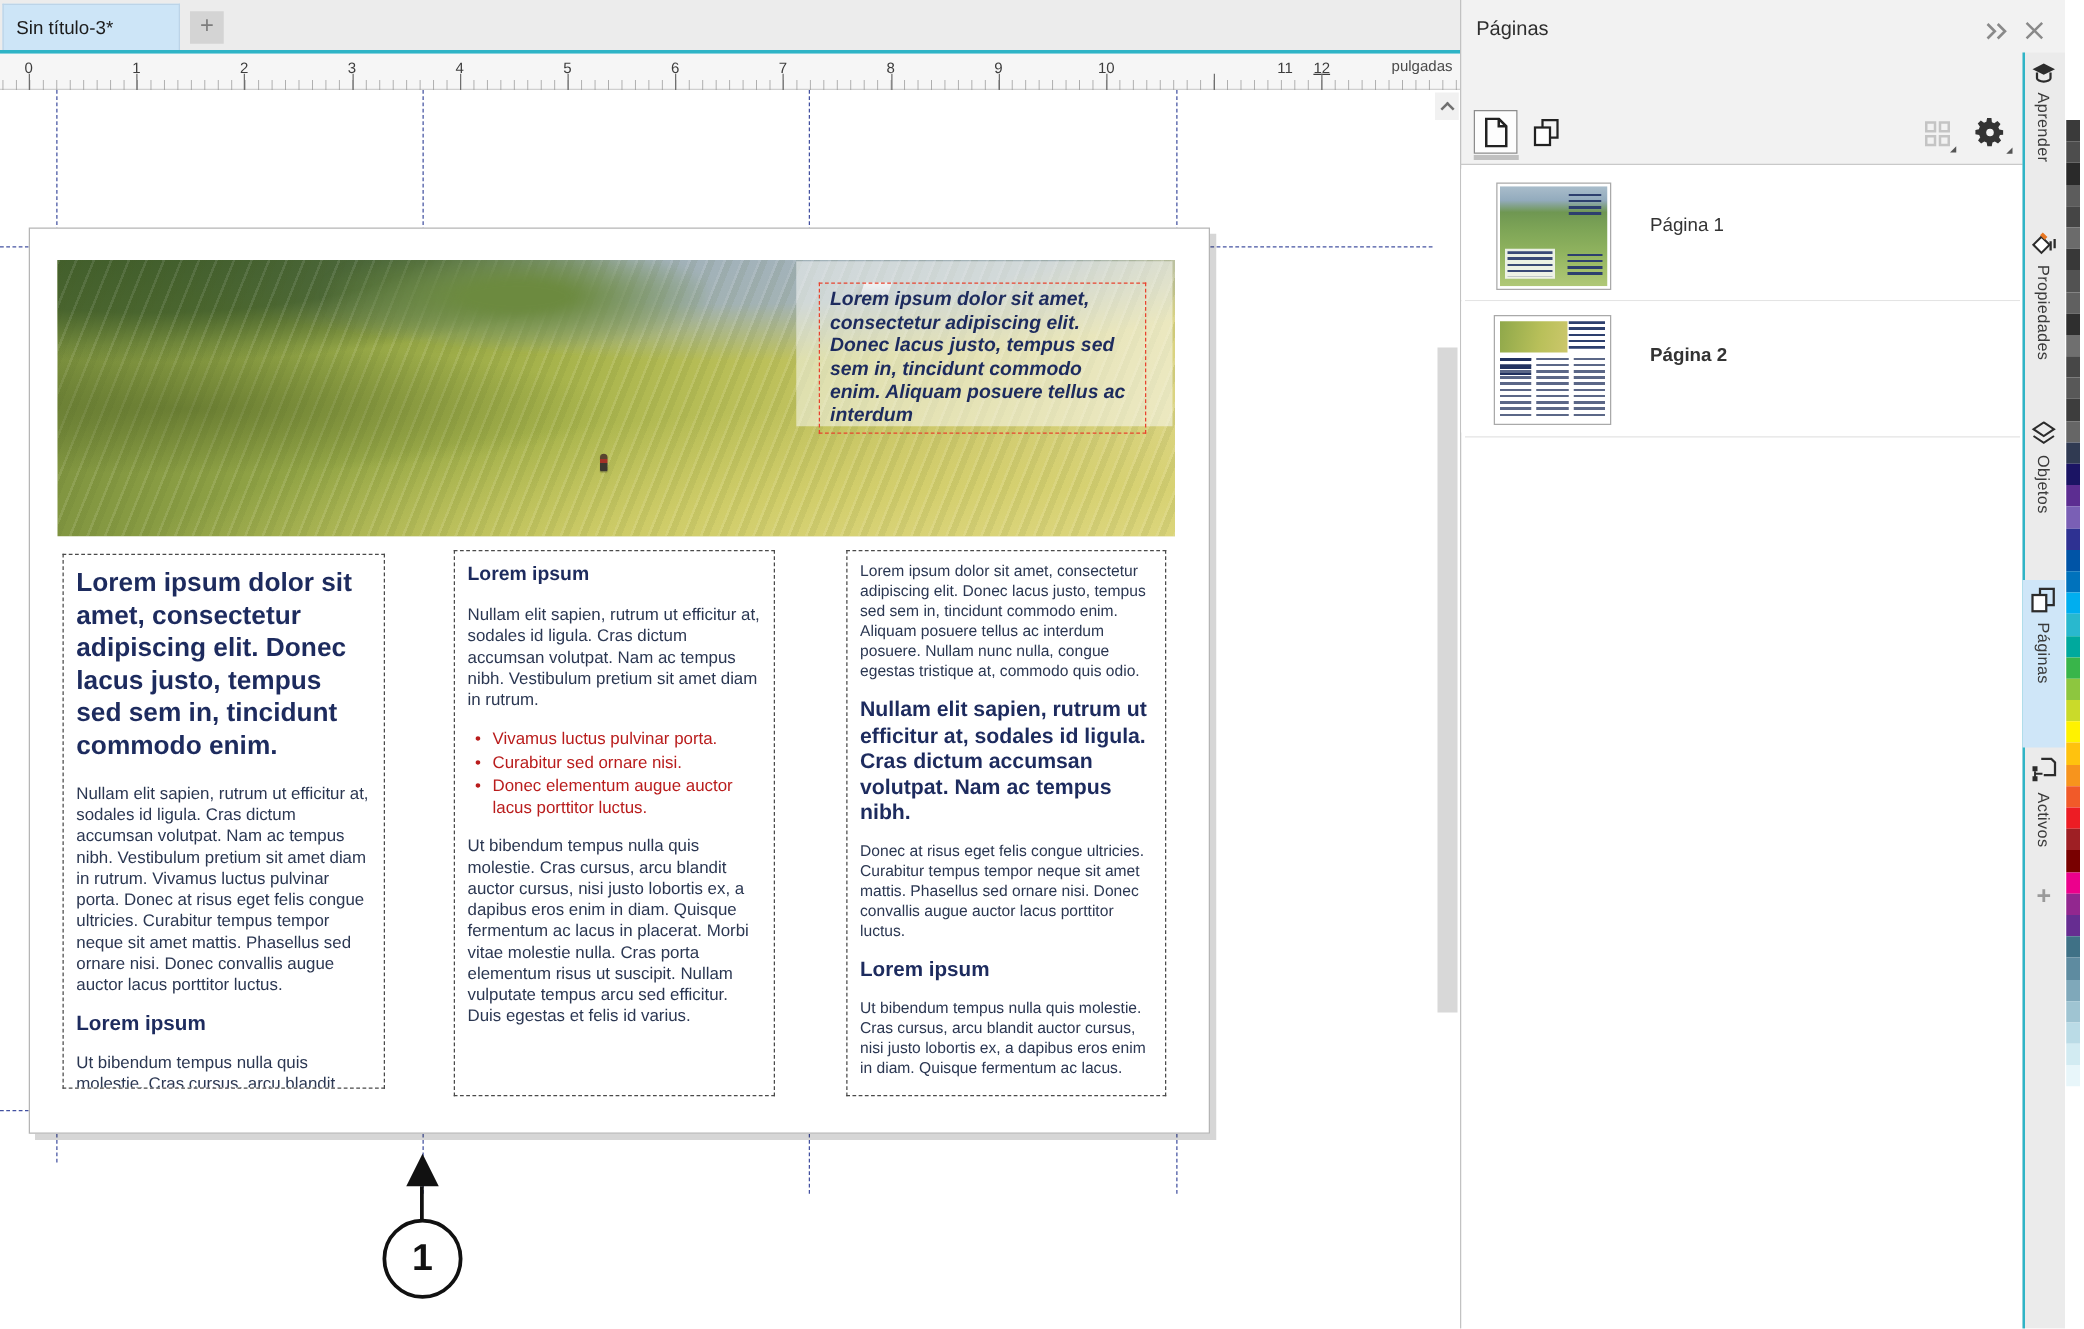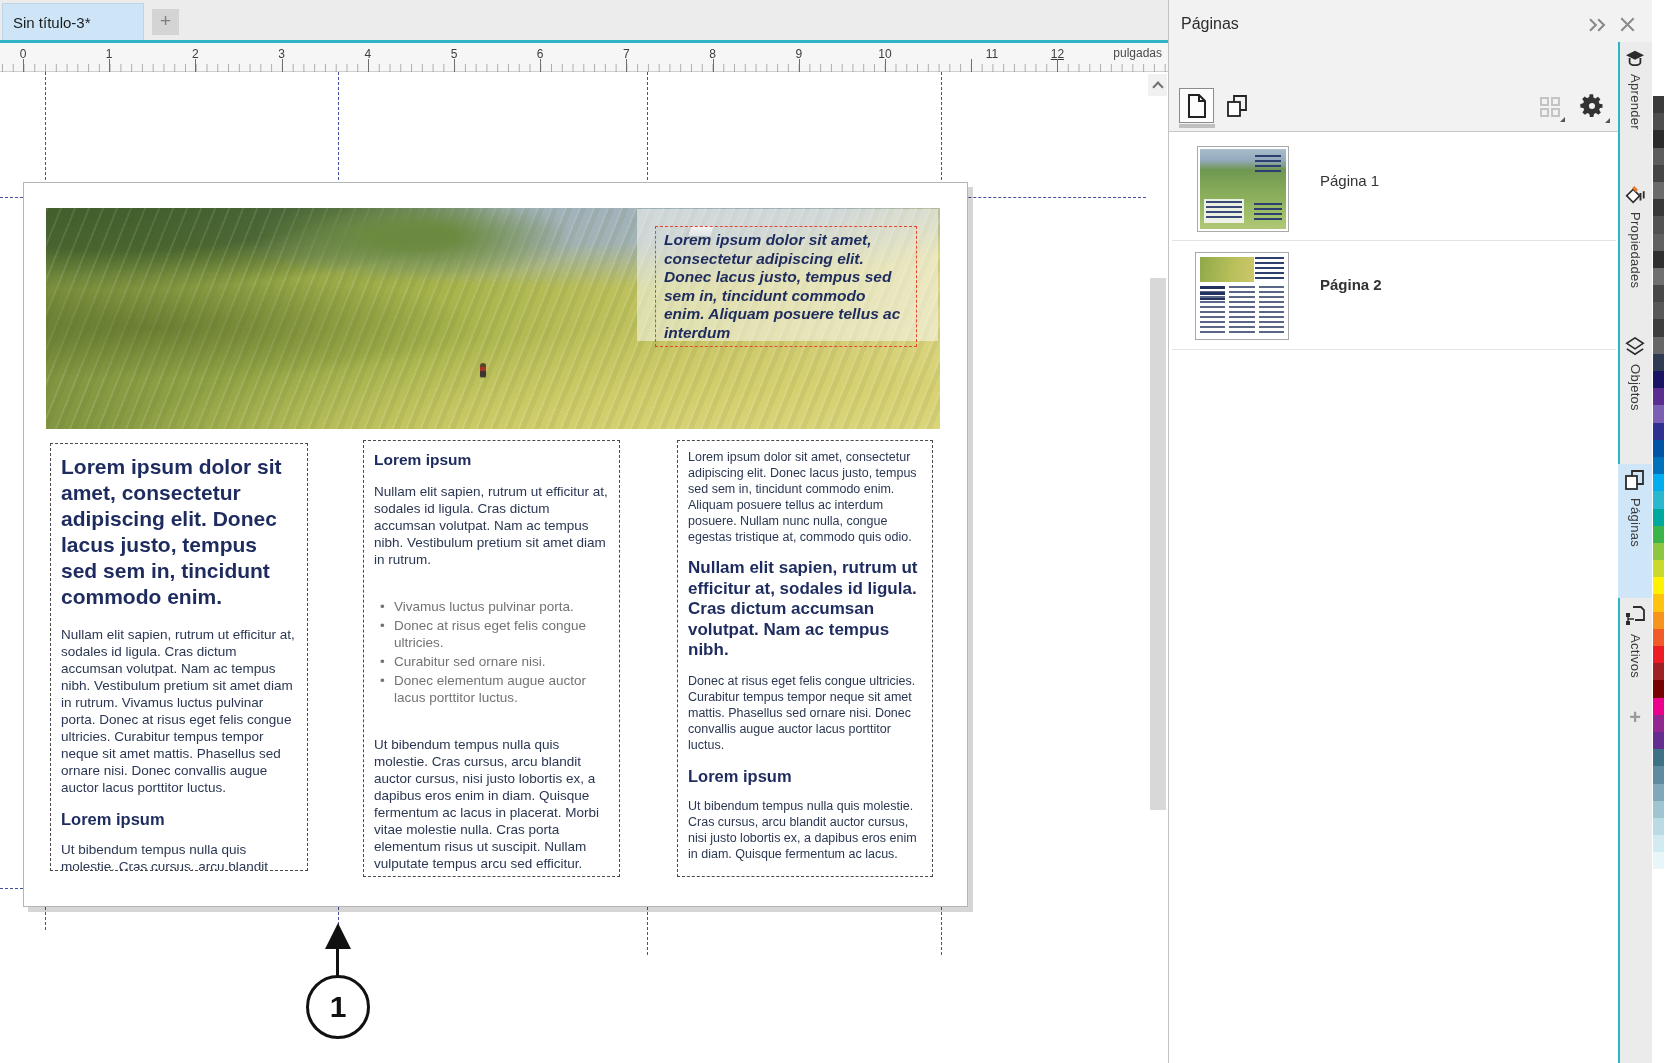--- a/index.html
+++ b/index.html
@@ -78,21 +78,21 @@
   .colframe{position:absolute;border:1px dashed #4a4a4a;overflow:hidden;background:transparent;}
   .col1{left:50px;top:443px;width:258px;height:428px;padding:8px 10px;}
   .col2{left:363px;top:440px;width:257px;height:437px;padding:8px 10px;}
   .col3{left:677px;top:440px;width:256px;height:437px;padding:8px 10px;}
   .col-h1{font-size:21px;line-height:26px;font-weight:bold;color:#1d2b5e;margin:2px 0 16px;}
   .body{font-size:13.5px;line-height:17px;color:#2b3752;margin:0 0 14px;}
   .body3{font-size:12.5px;line-height:16px;color:#2b3752;margin:0 0 13px;}
   .subhead{font-size:16.5px;font-weight:bold;color:#1d2b5e;margin:14px 0 12px;}
   .colhead2{font-size:15.5px;font-weight:bold;color:#1d2b5e;margin:2px 0 14px;}
   .col3head{font-size:17px;line-height:20.5px;font-weight:bold;color:#1d2b5e;margin:12px 0;}
-  ul.bullets{list-style:none;margin:30px 0;padding:0;font-size:13.5px;line-height:17px;color:#737373;}
+  ul.bullets{list-style:none;margin:14px 0;padding:0;font-size:13.5px;line-height:17px;color:#b91c1c;}
   ul.bullets li{position:relative;padding-left:20px;margin:0 0 2px;}
   ul.bullets li::before{content:'•';position:absolute;left:6px;top:0;}
 
   
   .callout-circle{position:absolute;width:64px;height:64px;border:3.5px solid #111;border-radius:50%;
       background:#fff;display:flex;align-items:center;justify-content:center;
       font-size:30px;font-weight:bold;color:#111;}
   .c1{left:306px;top:975px;}
   .c2{left:1430px;top:975px;}
   .arrow-line{position:absolute;width:3px;background:#111;}
@@ -203,21 +203,21 @@
       <span class="ruler-num" style="left: 540.2px;">6</span>
       <i class="ruler-inch-tick" style="left: 540.2px;"></i>
       <span class="ruler-num" style="left: 626.4px;">7</span>
       <i class="ruler-inch-tick" style="left: 626.4px;"></i>
       <span class="ruler-num" style="left: 712.6px;">8</span>
       <i class="ruler-inch-tick" style="left: 712.6px;"></i>
       <span class="ruler-num" style="left: 798.8px;">9</span>
       <i class="ruler-inch-tick" style="left: 798.8px;"></i>
       <span class="ruler-num" style="left: 885px;">10</span>
       <i class="ruler-inch-tick" style="left: 885px;"></i>
-      <span class="ruler-num" style="left: 992px;">11</span>
+      <span class="ruler-num" style="left: 1028px;">11</span>
       <i class="ruler-inch-tick" style="left: 971.2px;"></i>
       <span class="ruler-num" style="left: 1057.4px; text-decoration: underline;">12</span>
       <i class="ruler-inch-tick" style="left: 1057.4px;"></i>
     </div>
   <div class="ruler-unit">pulgadas</div>
 
   <div class="scroll-up">
     <span class="chev"></span>
   </div>
   <div class="vscroll"></div>
@@ -247,21 +247,20 @@
     <p class="body">Nullam elit sapien, rutrum ut efficitur at, sodales id ligula. Cras dictum accumsan volutpat. Nam ac tempus nibh. Vestibulum pretium sit amet diam in rutrum. Vivamus luctus pulvinar porta. Donec at risus eget felis congue ultricies. Curabitur tempus tempor neque sit amet mattis. Phasellus sed ornare nisi. Donec convallis augue auctor lacus porttitor luctus.</p>
     <div class="subhead">Lorem ipsum</div>
     <p class="body">Ut bibendum tempus nulla quis molestie. Cras cursus, arcu blandit auctor cursus, nisi justo lobortis ex, a dapibus eros eni.</p>
   </div>
 
   <div class="colframe col2">
     <div class="colhead2">Lorem ipsum</div>
     <p class="body">Nullam elit sapien, rutrum ut efficitur at, sodales id ligula. Cras dictum accumsan volutpat. Nam ac tempus nibh. Vestibulum pretium sit amet diam in rutrum.</p>
     <ul class="bullets">
         <li>Vivamus luctus pulvinar porta.</li>
-        <li>Donec at risus eget felis congue ultricies.</li>
         <li>Curabitur sed ornare nisi.</li>
         <li>Donec elementum augue auctor lacus porttitor luctus.</li>
       </ul>
     <p class="body">Ut bibendum tempus nulla quis molestie. Cras cursus, arcu blandit auctor cursus, nisi justo lobortis ex, a dapibus eros enim in diam. Quisque fermentum ac lacus in placerat. Morbi vitae molestie nulla. Cras porta elementum risus ut suscipit. Nullam vulputate tempus arcu sed efficitur. Duis egestas et felis id varius.</p>
   </div>
 
   <div class="colframe col3">
     <p class="body3">Lorem ipsum dolor sit amet, consectetur adipiscing elit. Donec lacus justo, tempus sed sem in, tincidunt commodo enim. Aliquam posuere tellus ac interdum posuere. Nullam nunc nulla, congue egestas tristique at, commodo quis odio.</p>
     <div class="col3head">Nullam elit sapien, rutrum ut efficitur at, sodales id ligula. Cras dictum accumsan volutpat. Nam ac tempus nibh.</div>
     <p class="body3">Donec at risus eget felis congue ultricies. Curabitur tempus tempor neque sit amet mattis. Phasellus sed ornare nisi. Donec convallis augue auctor lacus porttitor luctus.</p>

